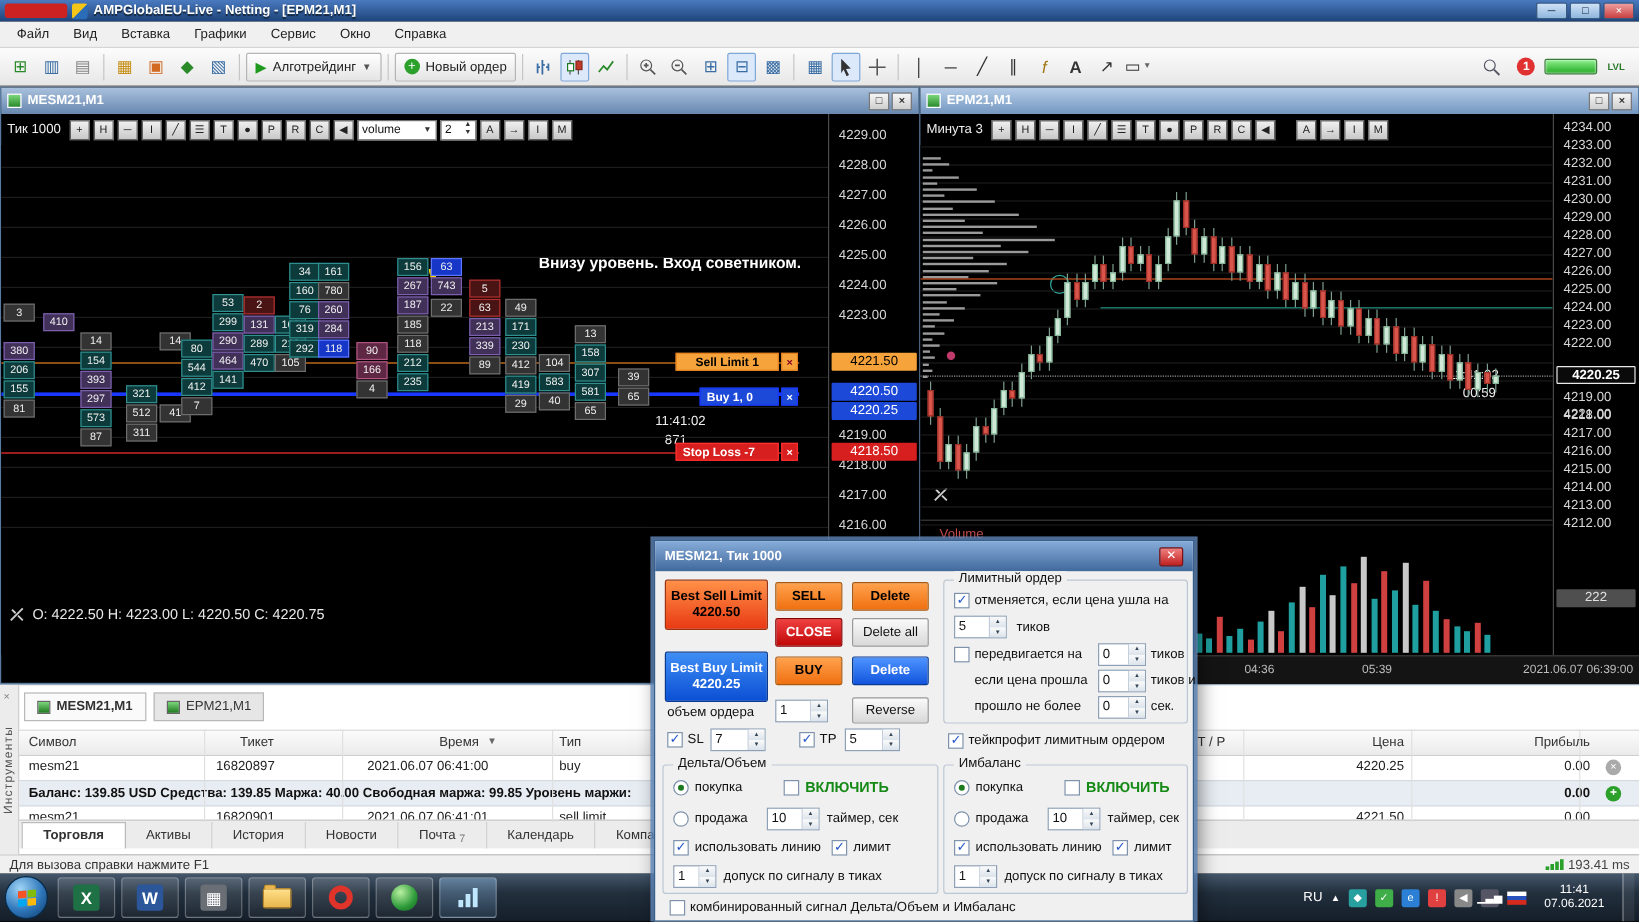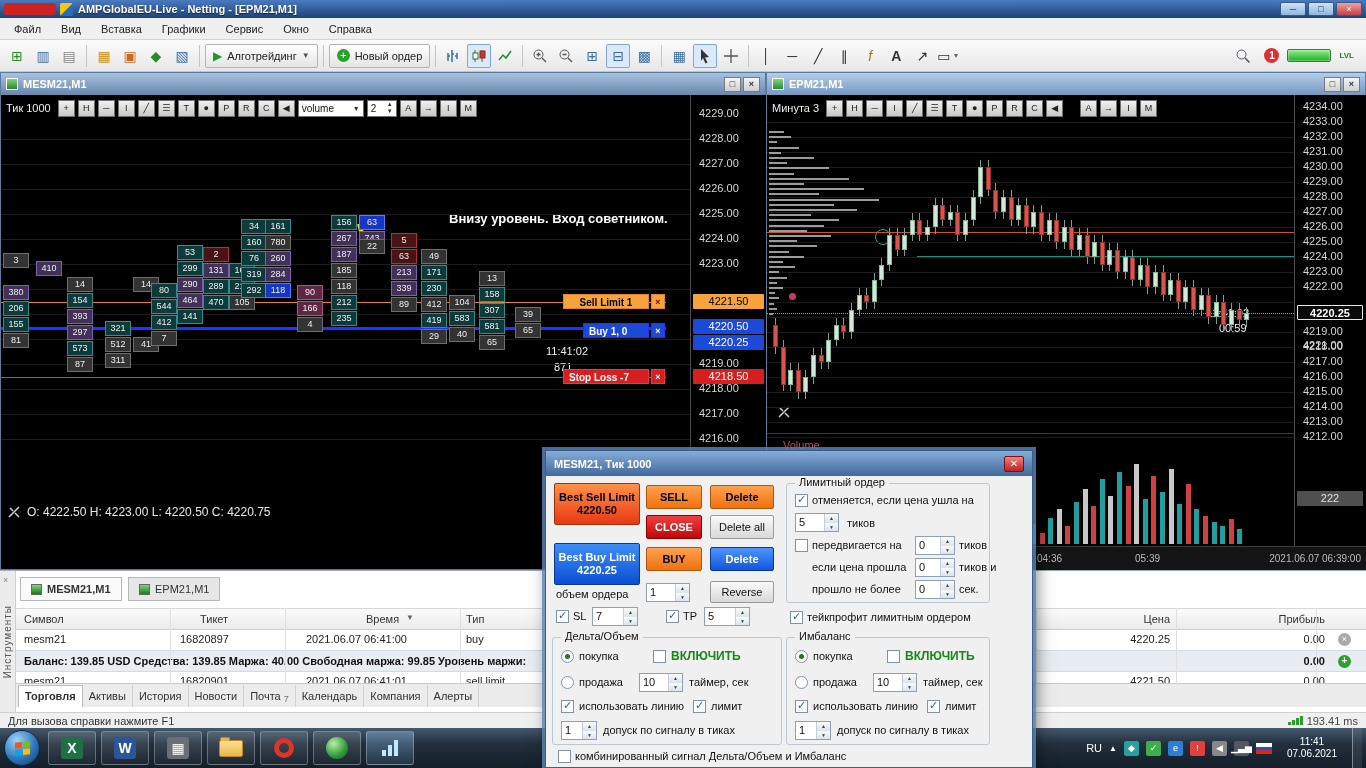--- a/index.html
+++ b/index.html
@@ -50,21 +50,21 @@
 .hline{position:absolute;left:0}
 .order-tag{position:absolute;height:15px;line-height:15px;font-size:10px;padding:0 5px;font-weight:bold;white-space:nowrap}
 .order-x{position:absolute;width:14px;height:15px;line-height:14px;text-align:center;font-size:9px;font-weight:bold}
 .candle-w{position:absolute;width:1px;background:#7d9d8d}
 .candle-b{position:absolute;width:5px}
 .cb-up{background:#cfe8d8;border:1px solid #85b898}
 .cb-dn{background:#d9544a;border:1px solid #9c2f27}
 .vbar{position:absolute;width:5px}
 .profbar{position:absolute;height:2px;background:#b5b5b5;opacity:.85}
 
-#dlg{position:absolute;left:545px;top:450px;width:488px;height:318px;background:#f0f0f0;border:1px solid #36618e;box-shadow:0 0 0 3px rgba(96,134,182,.8),3px 5px 16px rgba(0,0,0,.55);z-index:50}
+#dlg{position:absolute;left:545px;top:450px;width:450px;height:318px;background:#f0f0f0;border:1px solid #36618e;box-shadow:0 0 0 3px rgba(96,134,182,.8),3px 5px 16px rgba(0,0,0,.55);z-index:50}
 #dlg-title{position:absolute;left:0;top:0;right:0;height:25px;background:linear-gradient(#86acd9,#41699c);color:#fff;display:flex;align-items:center;padding:0 8px;font-weight:bold}
 #dlg-close{margin-left:auto;width:20px;height:16px;background:linear-gradient(#f08080,#c02020);border:1px solid #7a1010;color:#fff;font-size:10px;line-height:14px;text-align:center;border-radius:2px}
 .dbtn{position:absolute;display:flex;align-items:center;justify-content:center;text-align:center;font-weight:bold;border-radius:2px;font-size:11px;line-height:13px}
 .dl{position:absolute;font-size:11px;color:#111;white-space:nowrap}
 .dl.enable{color:#168a16;font-weight:bold;font-size:12px}
 .cbx{position:absolute;width:13px;height:13px;background:#fff;border:1px solid #7e92ac}
 .cbx.on::after{content:"✓";position:absolute;left:1px;top:-2px;color:#2558c8;font-weight:bold;font-size:11px}
 .rdo{position:absolute;width:13px;height:13px;border-radius:50%;background:#fff;border:1px solid #7e92ac}
 .rdo.on::after{content:"";position:absolute;left:3px;top:3px;width:5px;height:5px;border-radius:50%;background:#1c7a1c}
 .spin{position:absolute;height:19px;background:#fff;border:1px solid #8ea0b6;display:flex}
@@ -79,21 +79,21 @@
 .vlabel{position:absolute;left:2px;top:34px;writing-mode:vertical-rl;transform:rotate(180deg);font-size:10px;color:#555;letter-spacing:1px}
 .ctab{position:absolute;top:6px;height:24px;display:flex;align-items:center;gap:5px;padding:0 10px;border:1px solid #b8b8b8;background:#e6e6e6;color:#333;font-size:11px}
 .ctab.active{background:#fafafa;font-weight:bold}
 .tbl-head{position:absolute;left:16px;top:37px;width:1350px;height:22px;background:linear-gradient(#fbfbfb,#ebebeb);border-top:1px solid #d8d8d8;border-bottom:1px solid #cfcfcf;color:#333}
 .th{position:absolute;top:4px;font-size:11px}
 .vgrid{position:absolute;width:1px;background:#e0e0e0}
 .trow{position:absolute;left:16px;width:1350px;height:20px;font-size:11px;color:#222}
 .td{position:absolute;top:3px;white-space:nowrap}
 .balrow{position:absolute;left:16px;width:1350px;height:22px;background:#e8edf3;border-top:1px solid #d3dae2;border-bottom:1px solid #d3dae2;font-weight:bold;color:#111}
 .btabs{position:absolute;left:16px;top:112px;width:1350px;height:24px;background:#ececec;border-top:1px solid #c9c9c9;display:flex;align-items:center;padding-left:2px}
-.btab{height:22px;display:inline-flex;align-items:center;padding:0 6px;border-right:1px solid #d2d2d2;color:#333;font-size:11px;gap:3px}
+.btab{height:22px;display:inline-flex;align-items:center;padding:0 17px;border-right:1px solid #d2d2d2;color:#333;font-size:11px;gap:3px}
 .btab.active{background:#fff;border:1px solid #bbb;border-bottom:none;font-weight:bold}
 .mailbadge{font-size:9px;color:#777;position:relative;top:3px}
 .svcs{margin-left:auto;display:flex;align-items:center;gap:16px;padding-right:14px}
 .svc{display:flex;align-items:center;gap:5px;color:#333;font-size:11px}
 .svc .ico{width:13px;height:13px;border-radius:3px}
 .xicon{position:absolute;width:13px;height:13px;border-radius:50%;background:#aaa;color:#fff;font-size:9px;line-height:13px;text-align:center}
 .plusicon{position:absolute;width:13px;height:13px;border-radius:50%;background:#2ba02b;color:#fff;font-size:10px;line-height:12px;text-align:center;font-weight:bold}
 
 #statusbar{position:absolute;left:0;top:712px;width:1366px;height:16px;background:#f0f0f0;border-top:1px solid #cfcfcf;display:flex;align-items:center;padding:0 8px;color:#333;z-index:5}
 .pingbars{display:inline-flex;align-items:flex-end;gap:1px;margin-right:4px}
@@ -347,21 +347,21 @@
       <div class="cluster-cell cc-g" style="left: 296px; top: 196px;">4</div>
       <div class="cluster-cell cc-t" style="left: 330px; top: 94px;">156</div>
       <div class="cluster-cell cc-p" style="left: 330px; top: 110px;">267</div>
       <div class="cluster-cell cc-p" style="left: 330px; top: 126px;">187</div>
       <div class="cluster-cell cc-g" style="left: 330px; top: 142px;">185</div>
       <div class="cluster-cell cc-g" style="left: 330px; top: 158px;">118</div>
       <div class="cluster-cell cc-t" style="left: 330px; top: 174px;">212</div>
       <div class="cluster-cell cc-t" style="left: 330px; top: 190px;">235</div>
       <div class="cluster-cell cc-b" style="left: 358px; top: 94px;">63</div>
       <div class="cluster-cell cc-p" style="left: 358px; top: 110px;">743</div>
-      <div class="cluster-cell cc-g" style="left: 358px; top: 118px;">22</div>
+      <div class="cluster-cell cc-g" style="left: 358px; top: 128px;">22</div>
       <div class="cluster-cell cc-r" style="left: 390px; top: 112px;">5</div>
       <div class="cluster-cell cc-r" style="left: 390px; top: 128px;">63</div>
       <div class="cluster-cell cc-p" style="left: 390px; top: 144px;">213</div>
       <div class="cluster-cell cc-p" style="left: 390px; top: 160px;">339</div>
       <div class="cluster-cell cc-g" style="left: 390px; top: 176px;">89</div>
       <div class="cluster-cell cc-g" style="left: 420px; top: 128px;">49</div>
       <div class="cluster-cell cc-t" style="left: 420px; top: 144px;">171</div>
       <div class="cluster-cell cc-t" style="left: 420px; top: 160px;">230</div>
       <div class="cluster-cell cc-g" style="left: 420px; top: 176px;">412</div>
       <div class="cluster-cell cc-t" style="left: 420px; top: 192px;">419</div>

